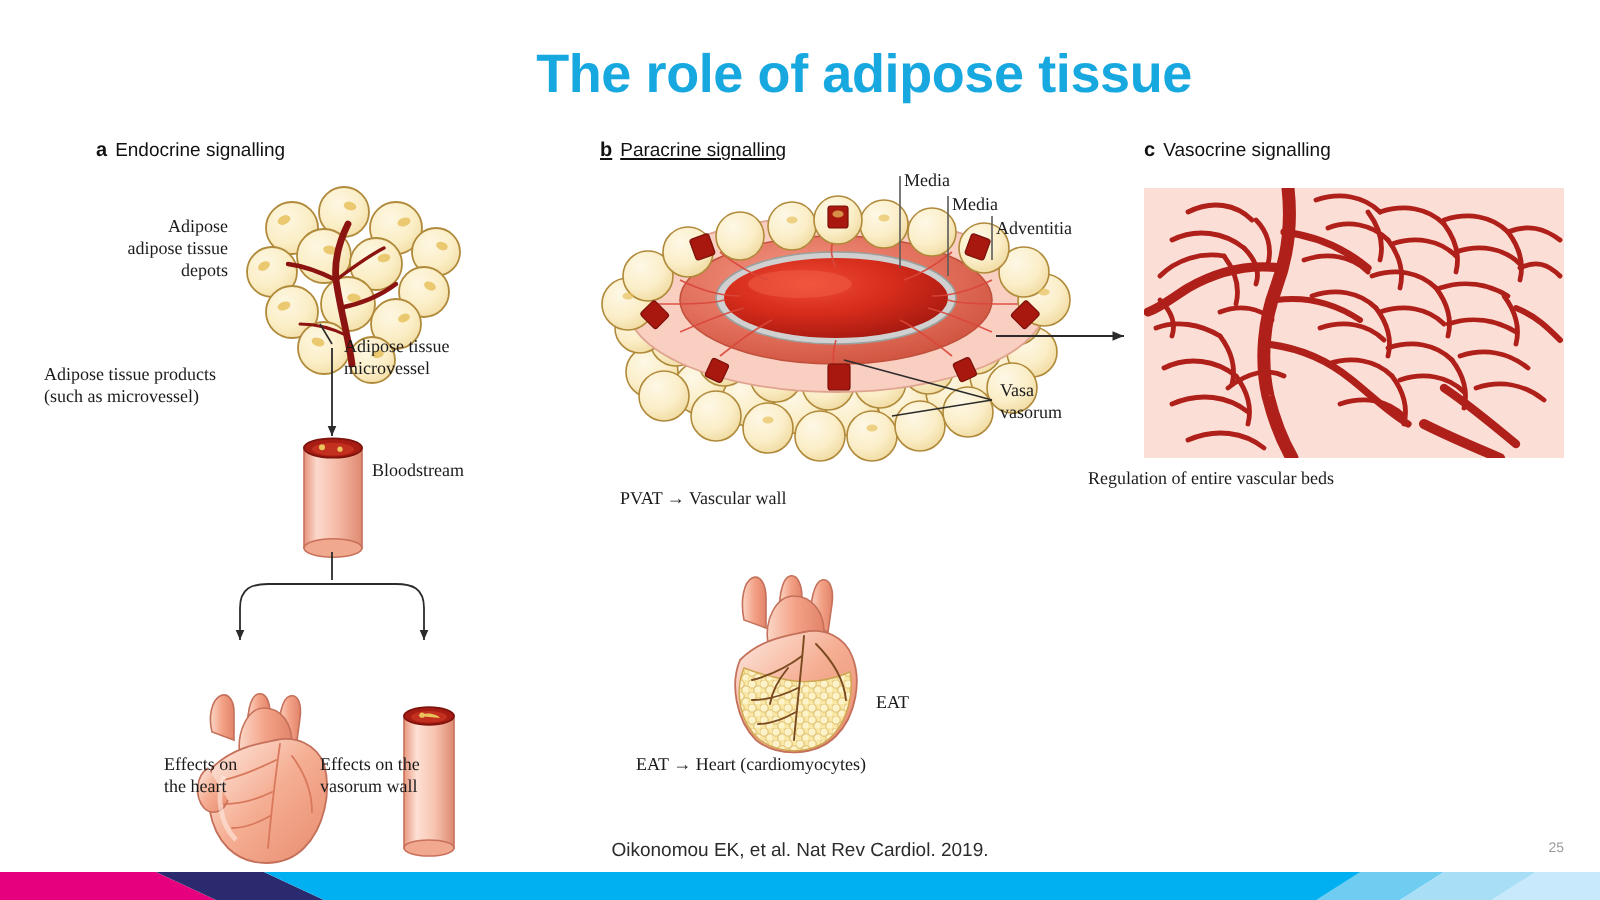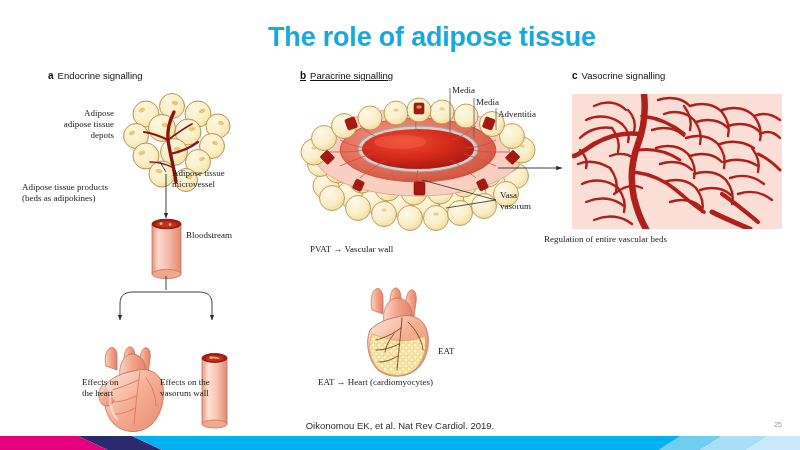--- a/index.html
+++ b/index.html
@@ -165,21 +165,21 @@
       <div>depots</div>
     </div>
 
     <div class="fig-label" style="left:172px; top:104px; width:90px;">
       <div>Adipose tissue</div>
       <div>microvessel</div>
     </div>
 
     <div class="fig-label ctr" style="left:22px; top:118px; width:146px;">
       <div>Adipose tissue products</div>
-      <div>(beds as adipokines)</div>
+      <div>(such as microvessel)</div>
     </div>
 
     <svg class="art" style="left:100px; top:92px;" width="160" height="220" viewBox="0 0 160 220">
       <defs>
         <linearGradient id="tubeG" x1="0" y1="0" x2="1" y2="0">
           <stop offset="0%" stop-color="#e6917a"></stop>
           <stop offset="22%" stop-color="#fbd9cc"></stop>
           <stop offset="55%" stop-color="#f6bda9"></stop>
           <stop offset="100%" stop-color="#e08a71"></stop>
         </linearGradient>

